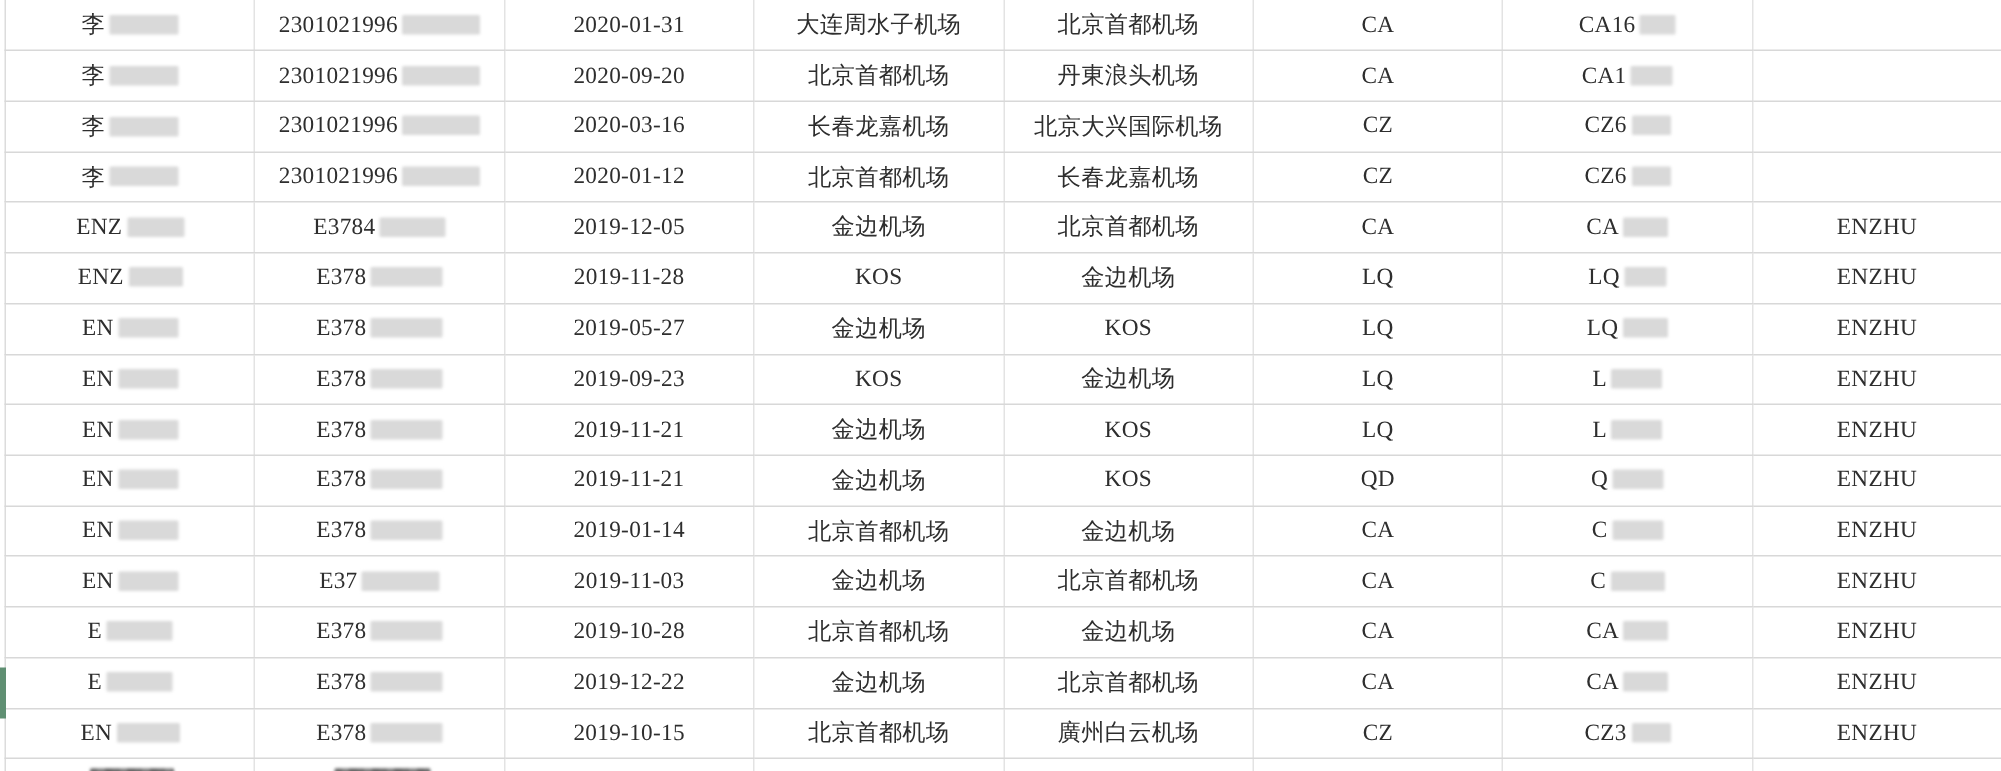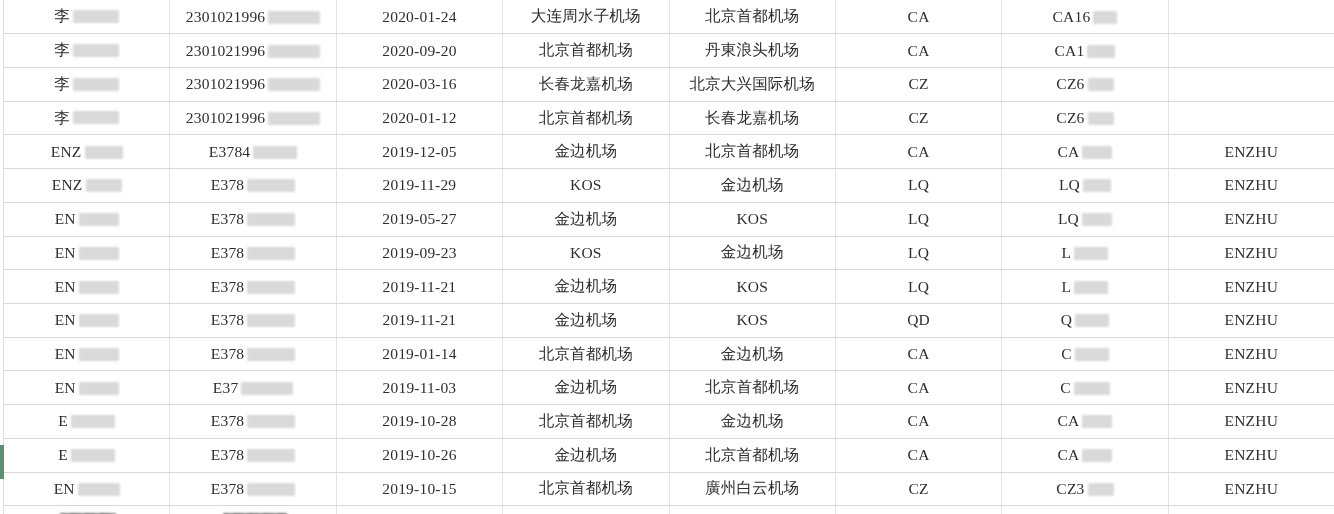--- a/index.html
+++ b/index.html
@@ -54,21 +54,21 @@
 </head>
 <body>
 
 <div class="sheet">
   <div class="row-indicator" style="background: rgb(95, 143, 114);"></div>
   <table class="records">
     <tbody>
         <tr>
           <td>李<span class="blur" style="width: 46px;"></span></td>
           <td>2301021996<span class="blur" style="width: 52px;"></span></td>
-          <td>2020-01-24</td>
+          <td>2020-01-31</td>
           <td>大连周水子机场</td>
           <td>北京首都机场</td>
           <td>CA</td>
           <td>CA16<span class="blur" style="width: 24px;"></span></td>
           <td></td>
         </tr>
         <tr>
           <td>李<span class="blur" style="width: 46px;"></span></td>
           <td>2301021996<span class="blur" style="width: 52px;"></span></td>
           <td>2020-09-20</td>
@@ -104,21 +104,21 @@
           <td>2019-12-05</td>
           <td>金边机场</td>
           <td>北京首都机场</td>
           <td>CA</td>
           <td>CA<span class="blur" style="width: 30px;"></span></td>
           <td>ENZHU</td>
         </tr>
         <tr>
           <td>ENZ<span class="blur" style="width: 36px;"></span></td>
           <td>E378<span class="blur" style="width: 48px;"></span></td>
-          <td>2019-11-29</td>
+          <td>2019-11-28</td>
           <td>KOS</td>
           <td>金边机场</td>
           <td>LQ</td>
           <td>LQ<span class="blur" style="width: 28px;"></span></td>
           <td>ENZHU</td>
         </tr>
         <tr>
           <td>EN<span class="blur" style="width: 40px;"></span></td>
           <td>E378<span class="blur" style="width: 48px;"></span></td>
           <td>2019-05-27</td>
@@ -184,21 +184,21 @@
           <td>2019-10-28</td>
           <td>北京首都机场</td>
           <td>金边机场</td>
           <td>CA</td>
           <td>CA<span class="blur" style="width: 30px;"></span></td>
           <td>ENZHU</td>
         </tr>
         <tr>
           <td>E<span class="blur" style="width: 44px;"></span></td>
           <td>E378<span class="blur" style="width: 48px;"></span></td>
-          <td>2019-10-26</td>
+          <td>2019-12-22</td>
           <td>金边机场</td>
           <td>北京首都机场</td>
           <td>CA</td>
           <td>CA<span class="blur" style="width: 30px;"></span></td>
           <td>ENZHU</td>
         </tr>
         <tr>
           <td>EN<span class="blur" style="width: 42px;"></span></td>
           <td>E378<span class="blur" style="width: 48px;"></span></td>
           <td>2019-10-15</td>

